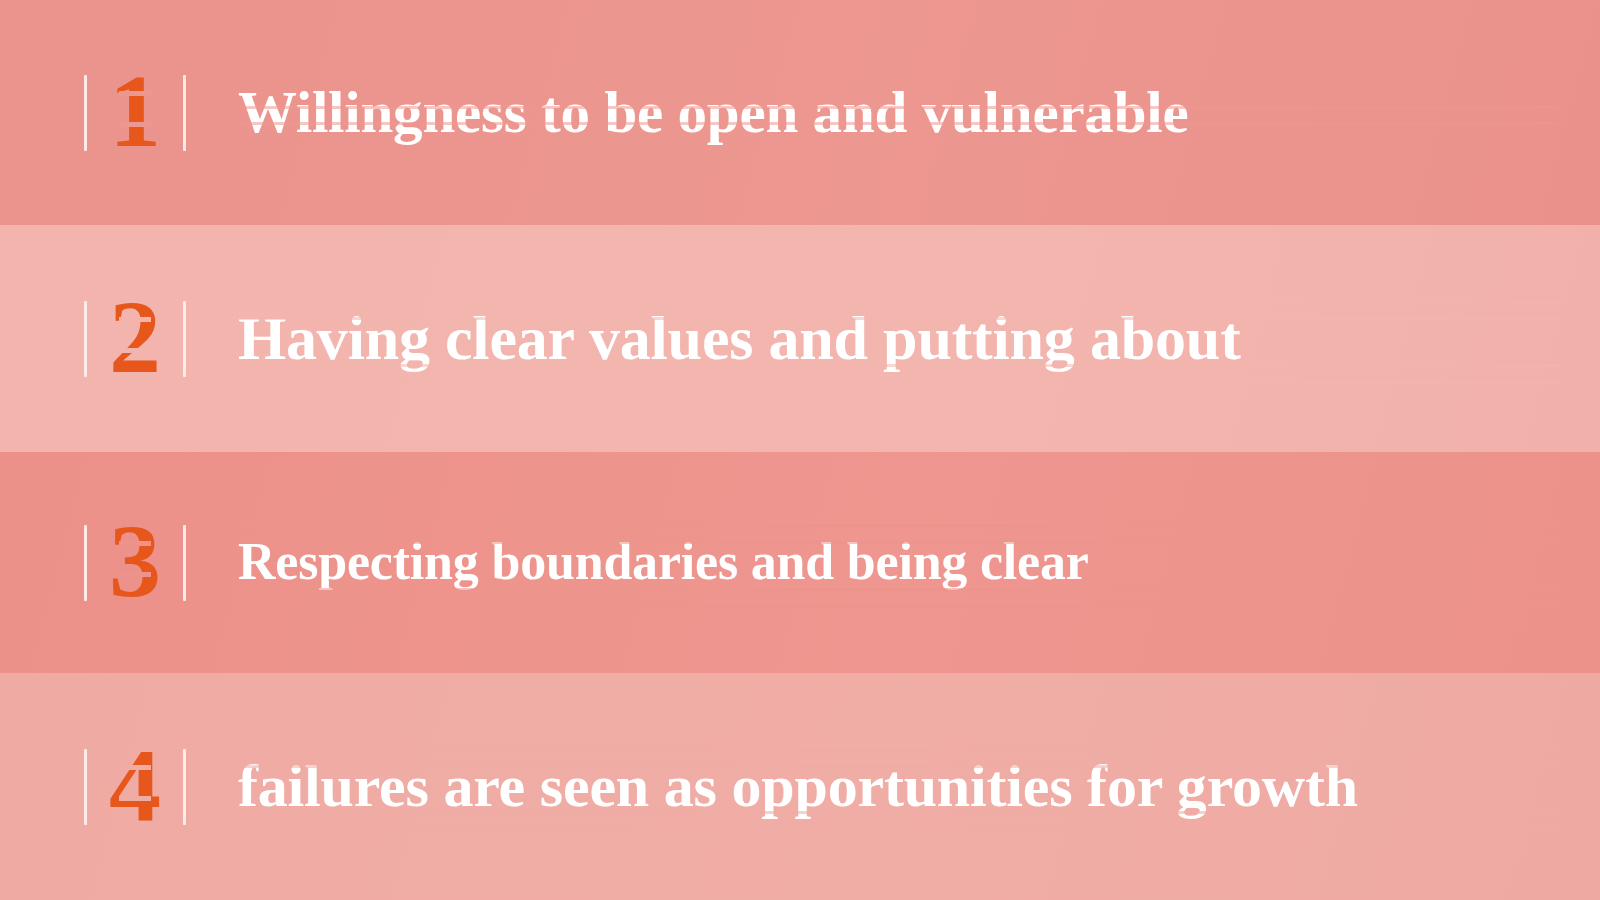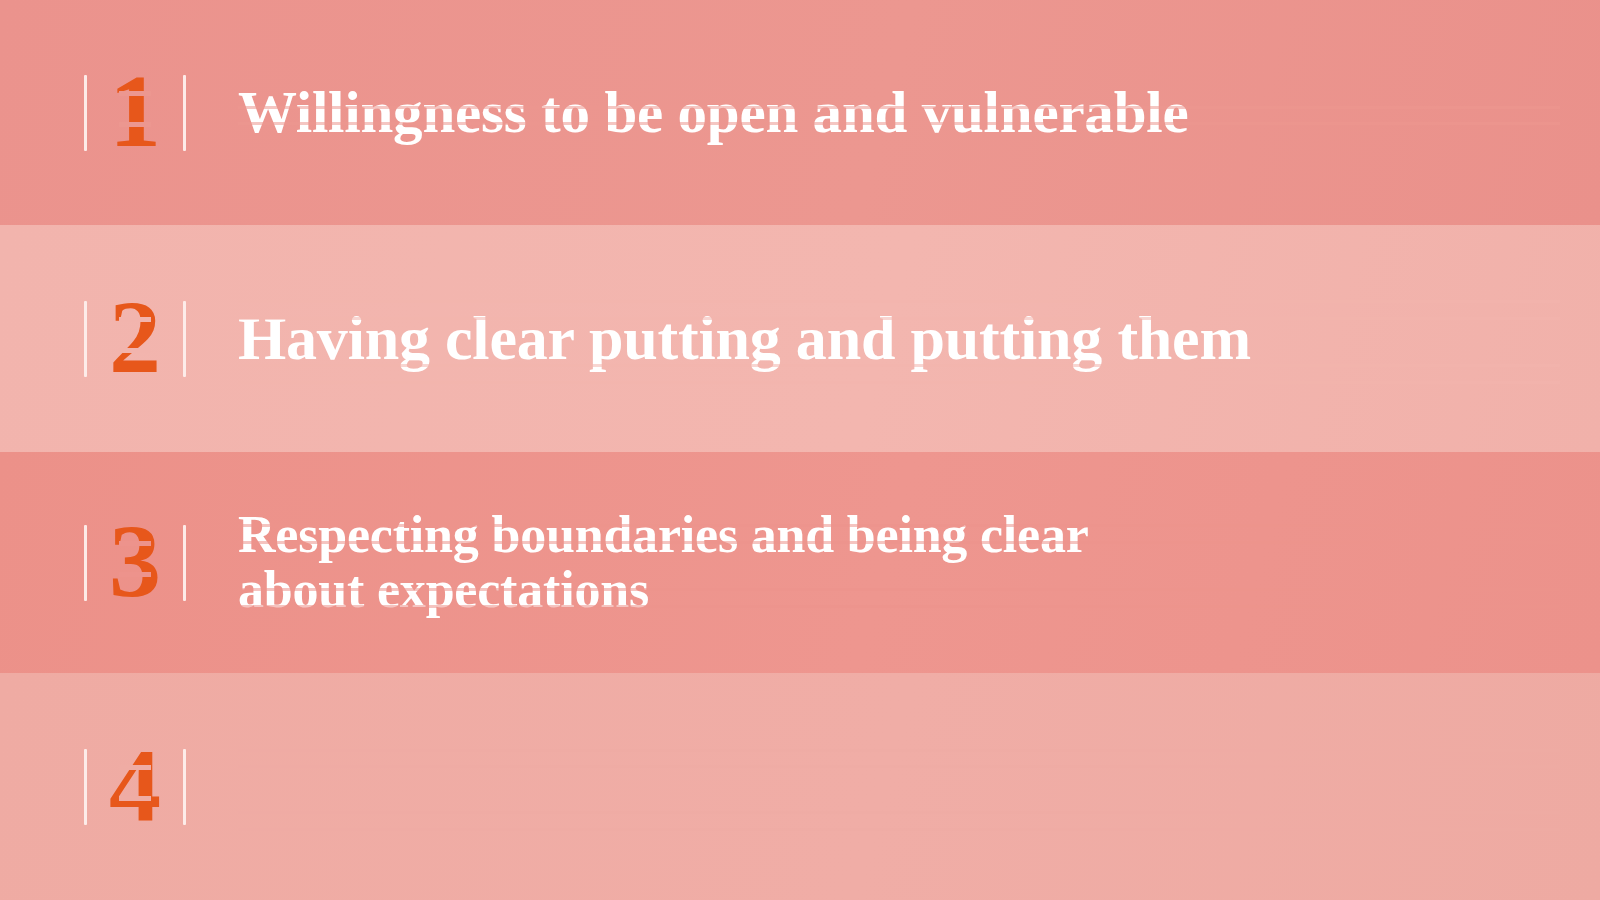--- a/index.html
+++ b/index.html
@@ -127,21 +127,21 @@
       </div>
     </div>
 
   <div class="row row-2">
     <div class="numblock">
       <span class="rule"></span>
       <span class="numeral">2</span>
       <span class="rule"></span>
     </div>
     <div class="textblock">
-      <span class="line">Having clear putting and putting them</span>
+      <span class="line">Having clear values and putting about</span>
     </div>
   <div class="nick-layer">
         <div style="position: absolute; background: rgb(242, 180, 173); height: 5px; width: 32.64px; left: 118.68px; top: 92.3px; transform: rotate(0deg);"></div>
         <div style="position: absolute; background: rgb(242, 180, 173); height: 5px; width: 32.64px; left: 118.68px; top: 123.02px; transform: rotate(0deg);"></div>
       </div>
       <div class="nick-layer">
         <div style="position: absolute; background: rgb(242, 180, 173); height: 3px; left: 238px; width: 1322px; top: 74.8187px; opacity: 0.55;"></div>
         <div style="position: absolute; background: rgb(242, 180, 173); height: 3px; left: 238px; width: 1322px; top: 91.5806px; opacity: 0.55;"></div>
         <div style="position: absolute; background: rgb(242, 180, 173); height: 3px; left: 238px; width: 1322px; top: 139.287px; opacity: 0.55;"></div>
         <div style="position: absolute; background: rgb(242, 180, 173); height: 3px; left: 238px; width: 1322px; top: 156.049px; opacity: 0.55;"></div>
@@ -149,41 +149,41 @@
     </div>
 
   <div class="row row-3">
     <div class="numblock">
       <span class="rule"></span>
       <span class="numeral">3</span>
       <span class="rule"></span>
     </div>
     <div class="textblock">
       <span class="line">Respecting boundaries and being clear</span>
-      <span class="line">about expectations</span>
     </div>
   <div class="nick-layer">
         <div style="position: absolute; background: rgb(237, 147, 140); height: 5px; width: 32.64px; left: 118.68px; top: 89.3px; transform: rotate(0deg);"></div>
         <div style="position: absolute; background: rgb(237, 147, 140); height: 5px; width: 32.64px; left: 118.68px; top: 120.02px; transform: rotate(0deg);"></div>
       </div>
       <div class="nick-layer">
         <div style="position: absolute; background: rgb(237, 147, 140); height: 3px; left: 238px; width: 1322px; top: 71.8187px; opacity: 0.55;"></div>
         <div style="position: absolute; background: rgb(237, 147, 140); height: 3px; left: 238px; width: 1322px; top: 88.5806px; opacity: 0.55;"></div>
         <div style="position: absolute; background: rgb(237, 147, 140); height: 3px; left: 238px; width: 1322px; top: 136.287px; opacity: 0.55;"></div>
         <div style="position: absolute; background: rgb(237, 147, 140); height: 3px; left: 238px; width: 1322px; top: 153.049px; opacity: 0.55;"></div>
       </div>
     </div>
 
   <div class="row row-4">
     <div class="numblock">
       <span class="rule"></span>
       <span class="numeral">4</span>
       <span class="rule"></span>
     </div>
     <div class="textblock">
+      <span class="line">failures are seen as opportunities for growth</span>
     </div>
   <div class="nick-layer">
         <div style="position: absolute; background: rgb(239, 172, 164); height: 5px; width: 32.64px; left: 118.68px; top: 92.3px; transform: rotate(0deg);"></div>
         <div style="position: absolute; background: rgb(239, 172, 164); height: 5px; width: 32.64px; left: 118.68px; top: 123.02px; transform: rotate(0deg);"></div>
       </div>
       <div class="nick-layer">
         <div style="position: absolute; background: rgb(239, 172, 164); height: 3px; left: 238px; width: 1322px; top: 76.0656px; opacity: 0.55;"></div>
         <div style="position: absolute; background: rgb(239, 172, 164); height: 3px; left: 238px; width: 1322px; top: 92.2872px; opacity: 0.55;"></div>
         <div style="position: absolute; background: rgb(239, 172, 164); height: 3px; left: 238px; width: 1322px; top: 138.456px; opacity: 0.55;"></div>
         <div style="position: absolute; background: rgb(239, 172, 164); height: 3px; left: 238px; width: 1322px; top: 154.678px; opacity: 0.55;"></div>

